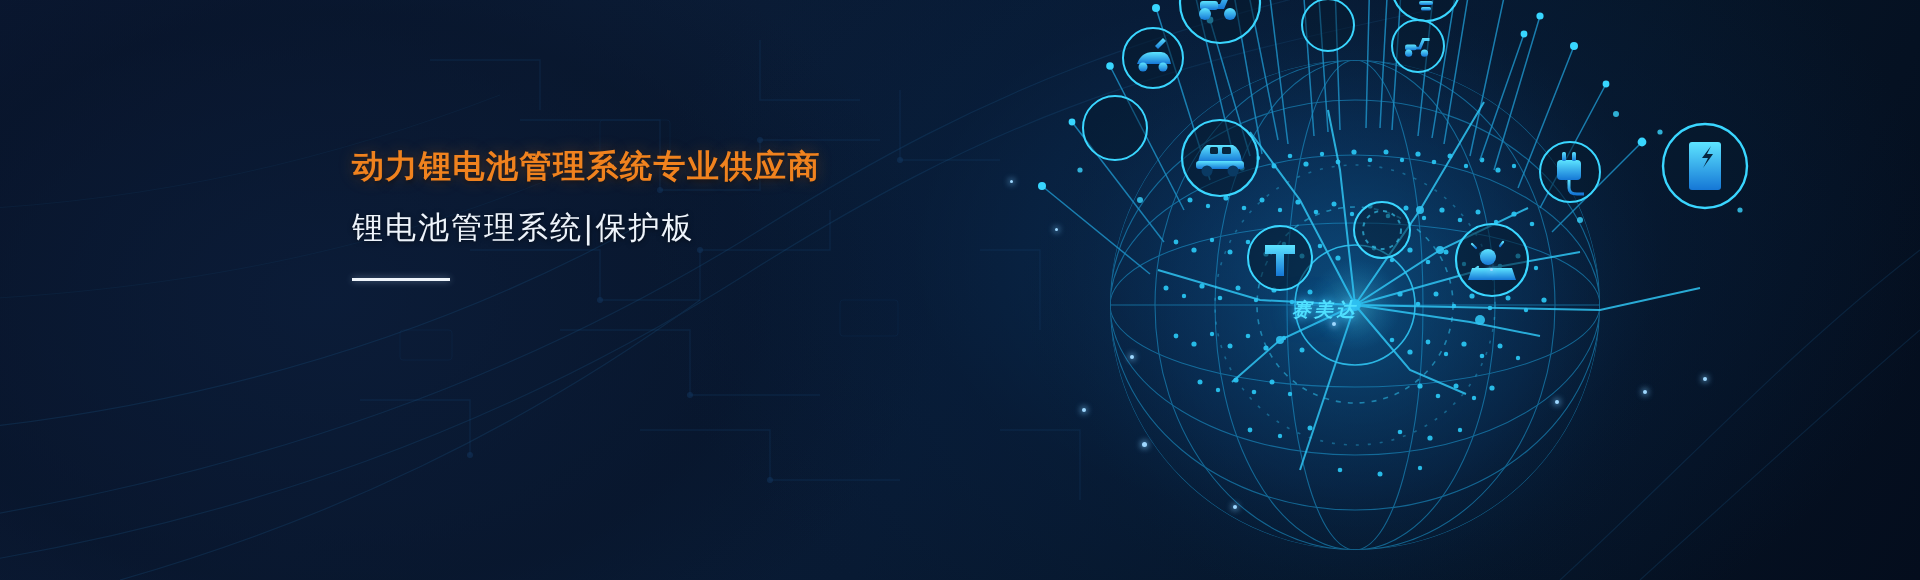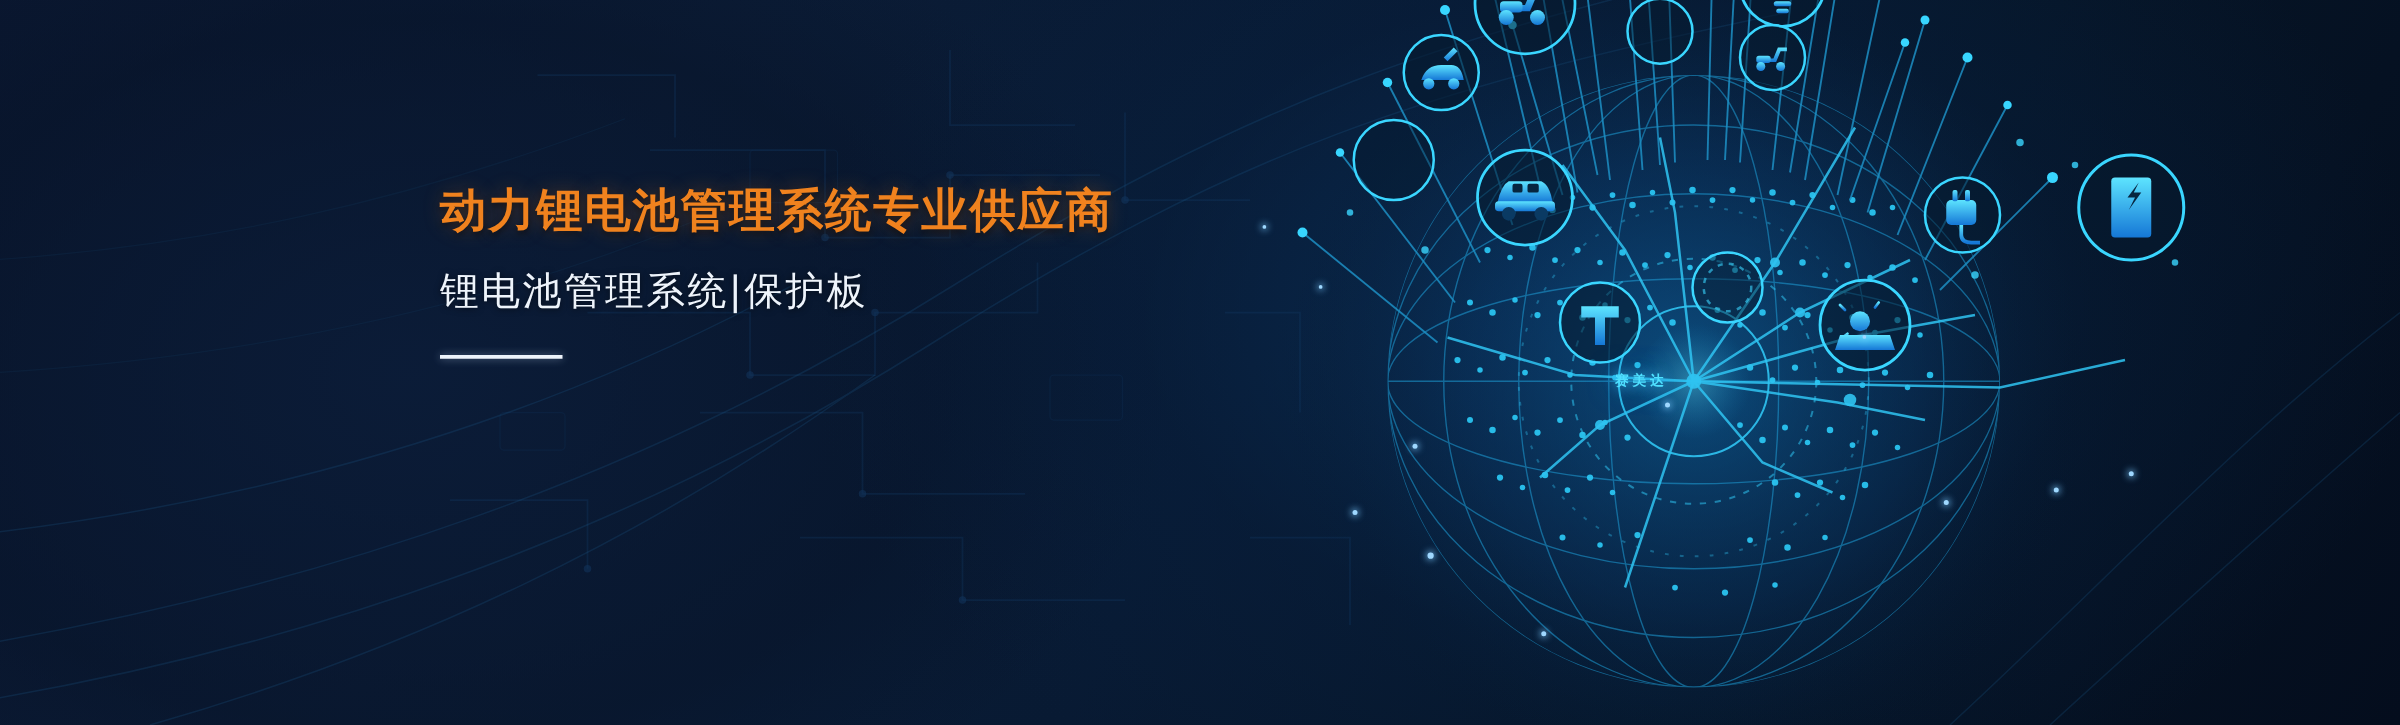--- a/index.html
+++ b/index.html
@@ -18,21 +18,21 @@
   }
 
   
   .bg-layer{position:absolute; inset:0; pointer-events:none;}
   .bg-circuit{opacity:.55;}
   .bg-curves{opacity:.5;}
 
   
   .text-block{ position:absolute; left:352px; top:148px; width:640px; }
   .headline{
-    font-size:37px; line-height:1.16; font-weight:700; color:#f0821e;
+    font-size:32px; line-height:1.16; font-weight:700; color:#f0821e;
     letter-spacing:1.5px; white-space:nowrap;
     text-shadow:0 0 16px rgba(240,130,30,.30), 0 2px 5px rgba(0,0,0,.55);
   }
   .subhead{
     margin-top:24px; font-size:31px; line-height:1.2; font-weight:400;
     color:#eef4fb; letter-spacing:2px; white-space:nowrap;
     text-shadow:0 1px 5px rgba(0,0,0,.6);
   }
   .divider{
     margin-top:32px; width:98px; height:3px; background:#eef4fb;
@@ -43,23 +43,24 @@
     color:#c7d6e8; letter-spacing:1.6px; white-space:nowrap;
     text-shadow:0 1px 4px rgba(0,0,0,.55);
   }
 
   
   .globe-art{ position:absolute; left:780px; top:-130px; width:1140px; height:760px; }
   .globe-art svg{ width:100%; height:100%; display:block; }
 
   .hub-label{
     position:absolute; left:1292px; top:297px;
-    font-size:11px; letter-spacing:3px; font-weight:600;
+    font-size:19px; letter-spacing:3px; font-weight:600;
     color:#4fe0ff; white-space:nowrap;
     text-shadow:0 0 10px rgba(60,200,255,.95),0 0 22px rgba(40,160,230,.6);
+    font-style:italic;
   }
 
   .star{ position:absolute; border-radius:50%; background:#9fd8ff;
          box-shadow:0 0 6px 1px rgba(120,200,255,.85); }
 </style>
 </head>
 <body>
 
 <div id="banner">
 

